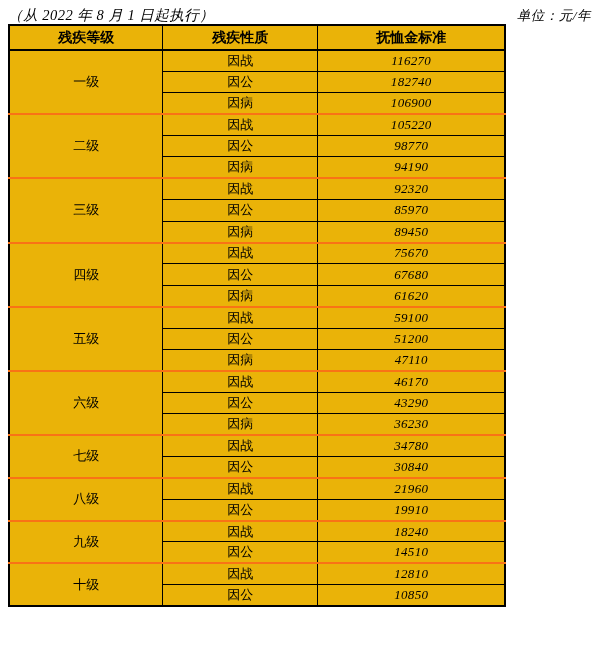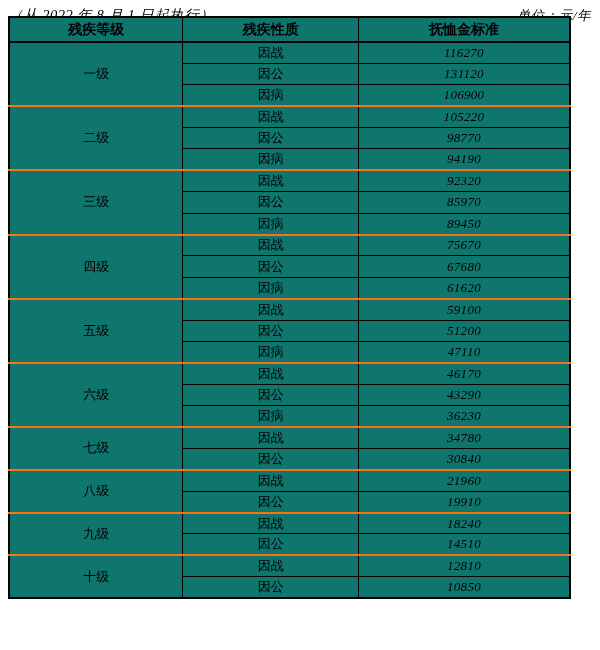--- a/index.html
+++ b/index.html
@@ -32,26 +32,26 @@
     letter-spacing: 0.5px;
   }
   .unit-label {
     font-style: italic;
     font-size: 13.5px;
     letter-spacing: 0.5px;
     margin-left: 18px;
   }
   table.pension {
     position: absolute;
-    top: 16px;
+    top: 24px;
     left: 8px;
-    width: 563px;
+    width: 498px;
     border-collapse: collapse;
     table-layout: fixed;
-    background: #0f766e;
+    background: #eab308;
   }
   table.pension col.c1 { width: 31%; }
   table.pension col.c2 { width: 31.3%; }
   table.pension col.c3 { width: 37.7%; }
   table.pension th,
   table.pension td {
     border: 1px solid #000000;
     text-align: center;
     vertical-align: middle;
     font-size: 13px;
@@ -98,21 +98,21 @@
     </thead>
     <tbody id="pension-body">
 
     <tr class="group-start">
           <td rowspan="3" class="level-cell">一级</td>
           <td class="nature-cell">因战</td>
           <td class="amount-cell">116270</td>
         </tr>
         <tr>
           <td class="nature-cell">因公</td>
-          <td class="amount-cell">131120</td>
+          <td class="amount-cell">182740</td>
         </tr>
         <tr>
           <td class="nature-cell">因病</td>
           <td class="amount-cell">106900</td>
         </tr>
         <tr class="group-start">
           <td rowspan="3" class="level-cell">二级</td>
           <td class="nature-cell">因战</td>
           <td class="amount-cell">105220</td>
         </tr>

